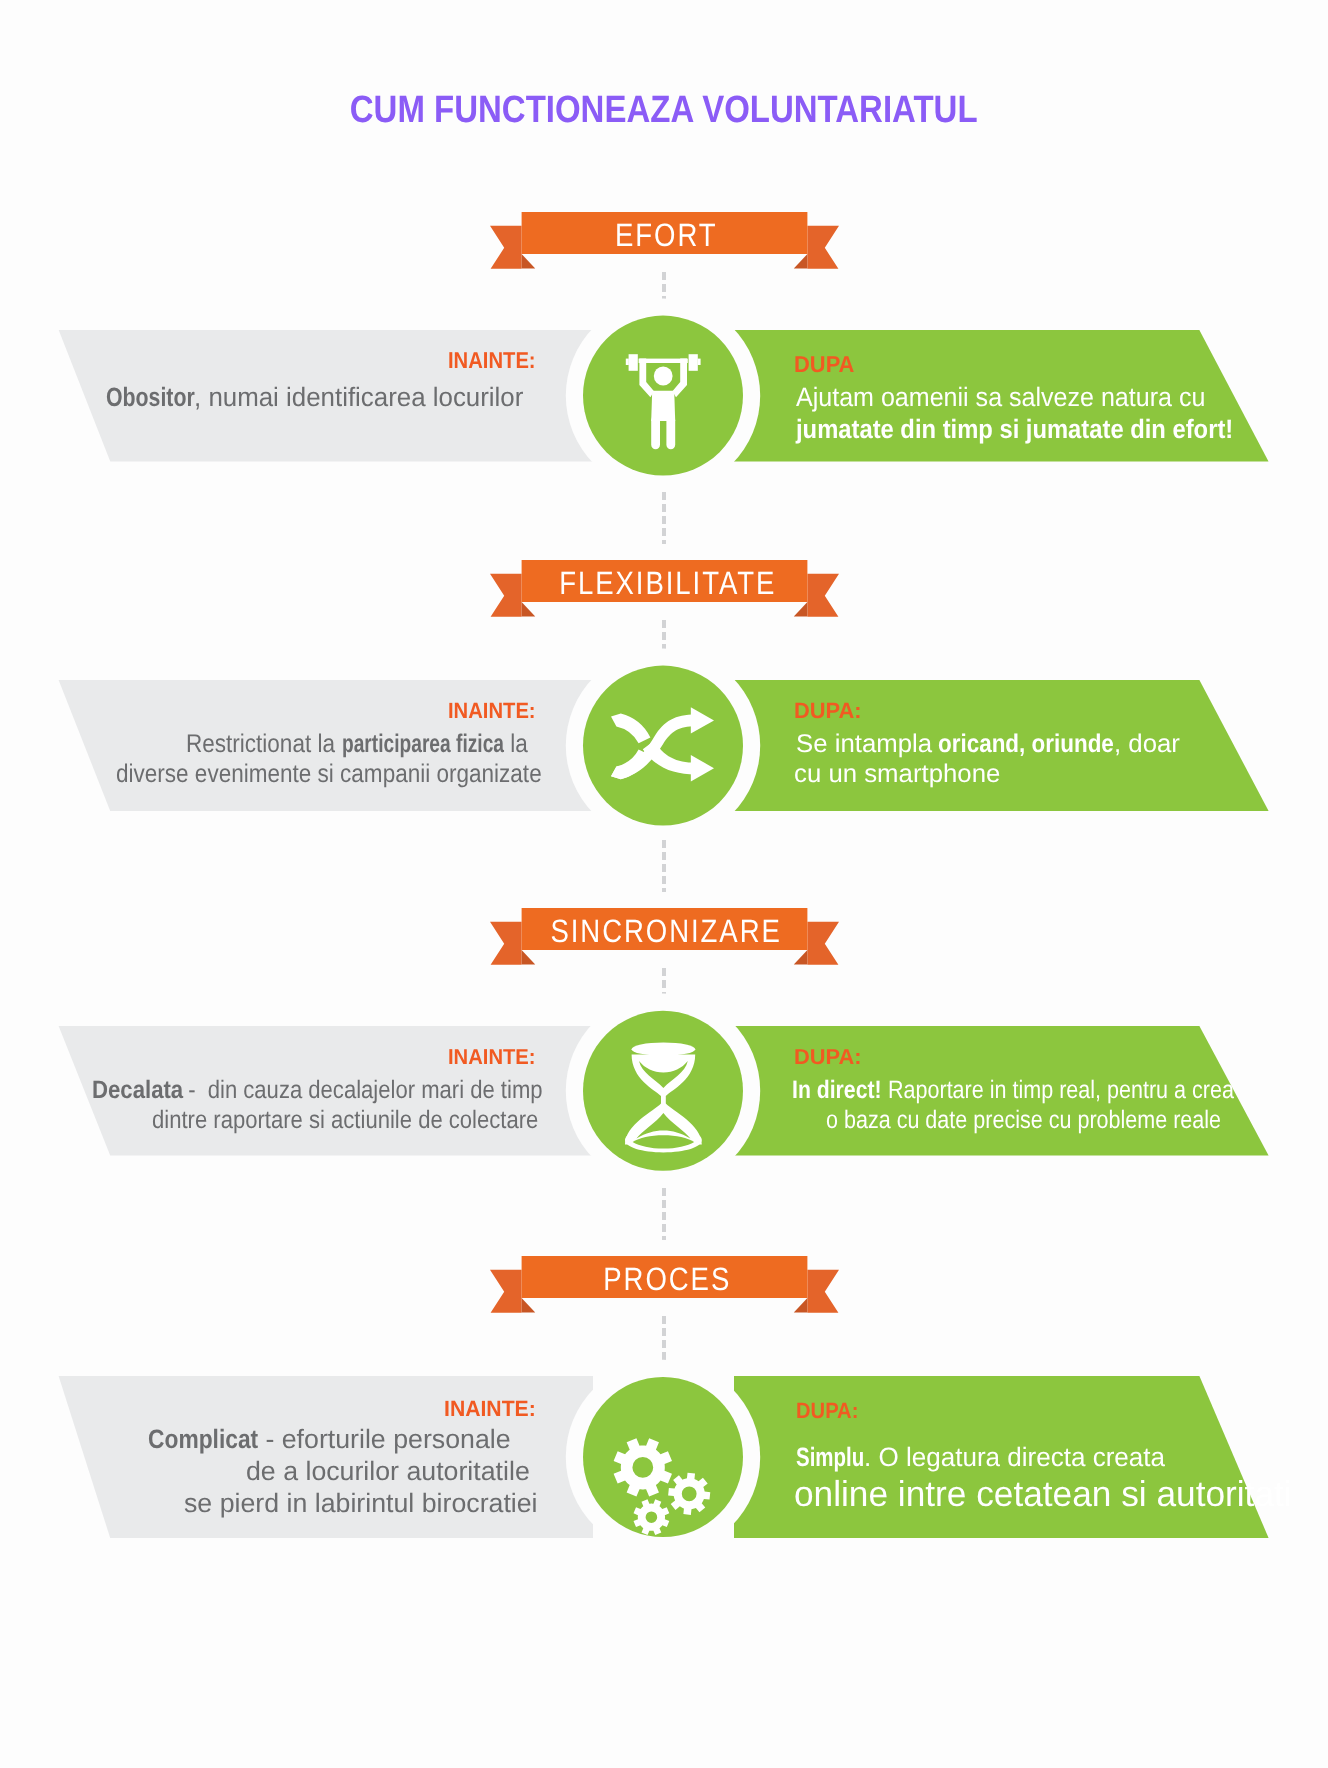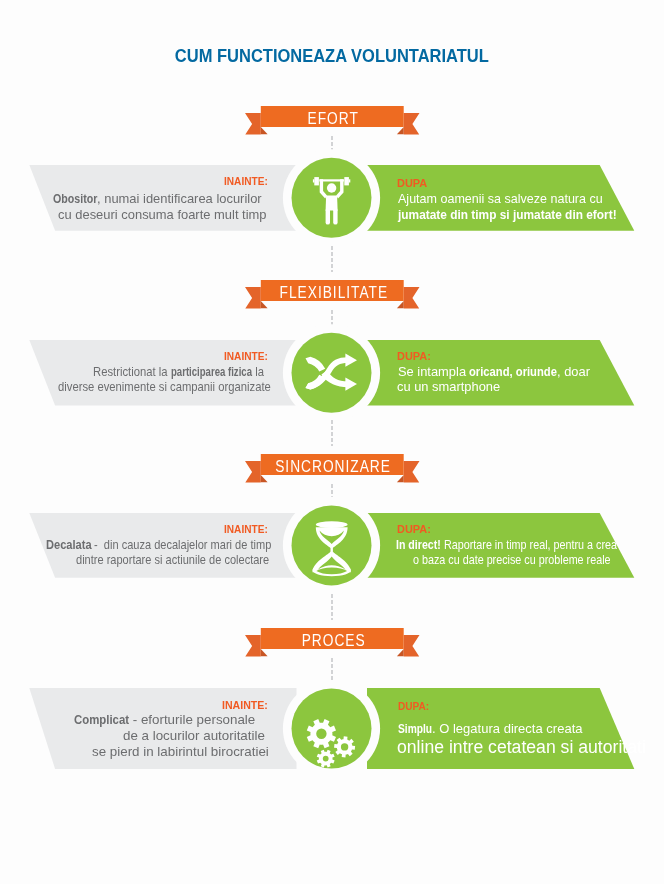--- a/index.html
+++ b/index.html
@@ -1,20 +1,20 @@
 <!DOCTYPE html>
 <html><head>
 <meta charset="utf-8">
 <style>
   html,body{margin:0;padding:0;}
   body{width:664px;height:884px;background:#fdfdfd;font-family:"Liberation Sans",sans-serif;overflow:hidden;}
   .page{position:relative;width:664px;height:884px;background:#fdfdfd;}
 
   .title{position:absolute;top:46px;left:0;width:664px;text-align:center;font-size:19px;
-         font-weight:bold;color:#0369a1;line-height:19px;}
+         font-weight:bold;color:#8b5cf6;line-height:19px;}
   .title span{display:inline-block;transform:scaleX(.868);transform-origin:center;}
 
   .dots{position:absolute;left:331px;width:2px;
         background-image:linear-gradient(to bottom,#d2d3d5 0,#d2d3d5 4px,transparent 4px,transparent 6px);
         background-size:2px 6px;}
 
   
   .ribbon{position:absolute;width:177px;height:30px;}
   .ribbon svg{display:block;}
   .ribbon .lbl{position:absolute;left:0;top:-3.3px;width:177px;height:30px;
@@ -72,21 +72,20 @@
           <path d="M 51.5 21.3 L 48.1 21.3 L 48.1 33.0 L 44.2 37.6 L 46.0 40.6 L 51.5 34.5 Z"></path>
           <circle cx="39.6" cy="30.0" r="4.7"></circle>
           <path d="M 34.1 37.4 L 45.1 37.4 L 45.6 52.5 L 33.6 52.5 Z"></path>
           <rect x="33.6" y="50.0" width="4.4" height="16.6" rx="2.2"></rect>
           <rect x="41.2" y="50.0" width="4.4" height="16.6" rx="2.2"></rect>
         </g>
   </svg>
   <div class="txtL">
     <div class="lab" style="right:396.6px;top:10.90px;font-size:11.5px;"><span class="sgw" style="width:43.80px"><span class="sg" style="transform:scaleX(0.879)">INAINTE:</span></span></div>
     <div class="ln" style="right:401.8px;top:26.79px;font-size:13.3px;"><span class="sgw" style="width:44.37px"><span class="sg" style="font-weight:bold;transform:scaleX(0.801)">Obositor</span></span><span class="sgw" style="width:164.73px"><span class="sg" style="transform:scaleX(0.973)">, numai identificarea locurilor</span></span></div>
-    <div class="ln" style="right:397.1px;top:42.39px;font-size:13.3px;"><span class="sgw" style="width:208.60px"><span class="sg" style="transform:scaleX(0.973)">cu deseuri consuma foarte mult timp</span></span></div>
   </div>
   <div class="txtR">
     <div class="lab" style="left:397.2px;top:12.90px;font-size:11.5px;"><span class="sgw" style="width:30.20px"><span class="sg" style="transform:scaleX(0.952)">DUPA</span></span></div>
     <div class="ln" style="left:397.6px;top:26.79px;font-size:13.3px;"><span class="sgw" style="width:204.70px"><span class="sg" style="transform:scaleX(0.942)">Ajutam oamenii sa salveze natura cu</span></span></div>
     <div class="ln" style="left:397.8px;top:42.39px;font-size:13.3px;"><span class="sgw" style="width:218.70px"><span class="sg" style="font-weight:bold;transform:scaleX(0.894)">jumatate din timp si jumatate din efort!</span></span></div>
   </div>
 </div>
 <div class="dots" style="top:246.2px;height:25.8px"></div>
 
 <div class="ribbon" style="left:245px;top:280px">

